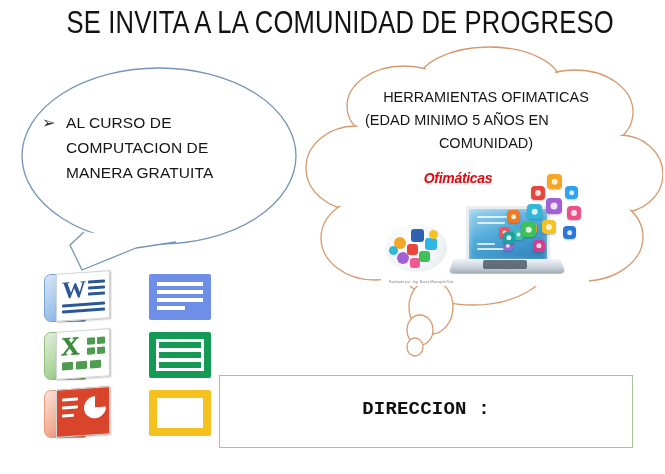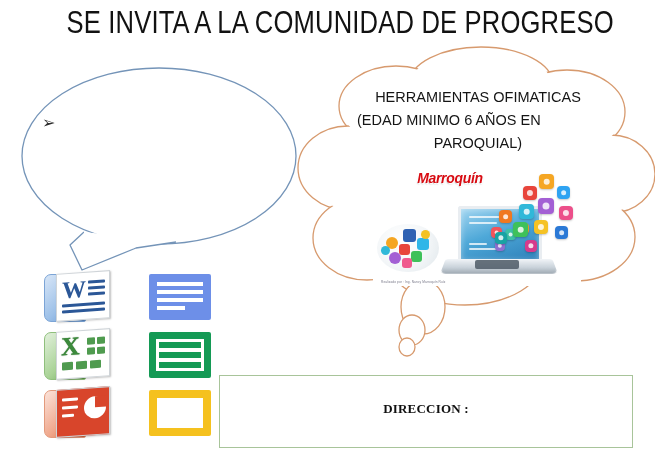--- a/index.html
+++ b/index.html
@@ -35,21 +35,21 @@
     font-size:15.5px;line-height:25px;color:#151515;
     font-family:"Liberation Sans Narrow","Liberation Sans",sans-serif;
     letter-spacing:0.1px;
   }
   #speech-bullet{
     position:absolute;left:24px;top:48px;
     font-size:16px;color:#2a2a2a;line-height:25px;
   }
 
   
-  #cloud-wrap{position:absolute;left:295px;top:42px;width:360px;height:318px;}
+  #cloud-wrap{position:absolute;left:303px;top:42px;width:360px;height:318px;}
   #cloud-svg{position:absolute;left:0;top:0;}
   #cloud-text{
     position:absolute;left:58px;top:44px;width:250px;
     text-align:center;
     font-size:14.5px;line-height:23px;color:#151515;
     font-family:"Liberation Sans Narrow","Liberation Sans",sans-serif;
   }
   #cloud-text .ln{display:block;}
   #cloud-text .ln.l1{text-align:center;}
   #cloud-text .ln.l2{text-align:left;padding-left:4px;}
@@ -125,42 +125,47 @@
   .ms-cell{position:absolute;border-radius:1px;}
 
   
   #address{
     position:absolute;left:219px;top:375px;width:414px;height:73px;
     border:1.2px solid #a8c49a;background:#ffffff;
     box-sizing:border-box;
     display:flex;flex-direction:column;align-items:center;justify-content:center;
   }
   #address .a1{
-    font-family:Liberation Serif, serif;
-    font-weight:bold;font-size:13px;color:#111;letter-spacing:.2px;margin-bottom:5px;
+    font-family:Liberation Mono, monospace;
+    font-weight:bold;font-size:19px;color:#111;letter-spacing:.2px;margin-bottom:5px;
   }
   #address .a2{
     font-family:"Liberation Sans Narrow","Liberation Sans",sans-serif;
     font-weight:bold;font-size:15px;color:#111;letter-spacing:.1px;white-space:nowrap;
   }
 </style>
 </head>
 <body>
 
 <div id="poster">
 
   <div id="title">SE INVITA A LA COMUNIDAD DE PROGRESO</div>
 
   <div id="speech-wrap">
     <svg id="speech-svg" width="312" height="215" viewBox="0 0 312 215">
       <ellipse cx="141" cy="94" rx="137" ry="88" fill="#ffffff" stroke="#7494b8" stroke-width="1.3"></ellipse>
       <path d="M66 170 L52 183 L64 208 L118 186 L158 180" fill="#ffffff" stroke="#7494b8" stroke-width="1.3" stroke-linejoin="round"></path>
       <path d="M66 171 L116 185" stroke="#ffffff" stroke-width="2.4"></path>
     </svg>
     <div id="speech-bullet">➢</div>
+    <div id="speech-text">
+      <div>AL CURSO DE</div>
+      <div>COMPUTACION DE</div>
+      <div>MANERA GRATUITA</div>
+    </div>
   </div>
 
   <div id="cloud-wrap">
     <svg id="cloud-svg" width="360" height="318" viewBox="0 0 360 318">
       <g fill="#ffffff" stroke="#d79a6e" stroke-width="1.3">
         <ellipse cx="186" cy="42" rx="72" ry="37"></ellipse>
         <ellipse cx="101" cy="64" rx="57" ry="40"></ellipse>
         <ellipse cx="272" cy="70" rx="58" ry="42"></ellipse>
         <ellipse cx="53" cy="126" rx="50" ry="42"></ellipse>
         <ellipse cx="316" cy="132" rx="44" ry="39"></ellipse>
@@ -183,27 +188,27 @@
       </g>
       <g fill="#ffffff" stroke="#d79a6e" stroke-width="1.3">
         <ellipse cx="128" cy="265" rx="22" ry="27"></ellipse>
         <ellipse cx="117" cy="288" rx="13" ry="15"></ellipse>
         <ellipse cx="112" cy="305" rx="8" ry="9"></ellipse>
       </g>
     </svg>
 
     <div id="cloud-text">
       <span class="ln l1">HERRAMIENTAS OFIMATICAS</span>
-      <span class="ln l2">(EDAD MINIMO 6 AÑOS EN</span>
-      <span class="ln l3">PAROQUIAL)</span>
+      <span class="ln l2">(EDAD MINIMO 5 AÑOS EN</span>
+      <span class="ln l3">COMUNIDAD)</span>
     </div>
 
     <div id="photo">
       <div id="photo-title">
-        <div>Marroquín</div>
+        <div>Ofimáticas</div>
       </div>
 
       <div class="lap-screen">
         <div class="scr-line" style="left:8px;top:7px;width:40px;height:2px;"></div>
         <div class="scr-line" style="left:8px;top:13px;width:28px;height:2px;"></div>
         <div class="scr-line" style="left:8px;top:34px;width:18px;height:2px;"></div>
         <div class="scr-line" style="left:8px;top:39px;width:30px;height:2px;"></div>
         <div class="tile" style="left:30px;top:18px;width:11px;height:11px;background:#f2545b;"></div>
         <div class="tile" style="left:44px;top:20px;width:11px;height:11px;background:#3ec1a6;"></div>
         <div class="tile" style="left:57px;top:14px;width:11px;height:11px;background:#f5a623;"></div>

